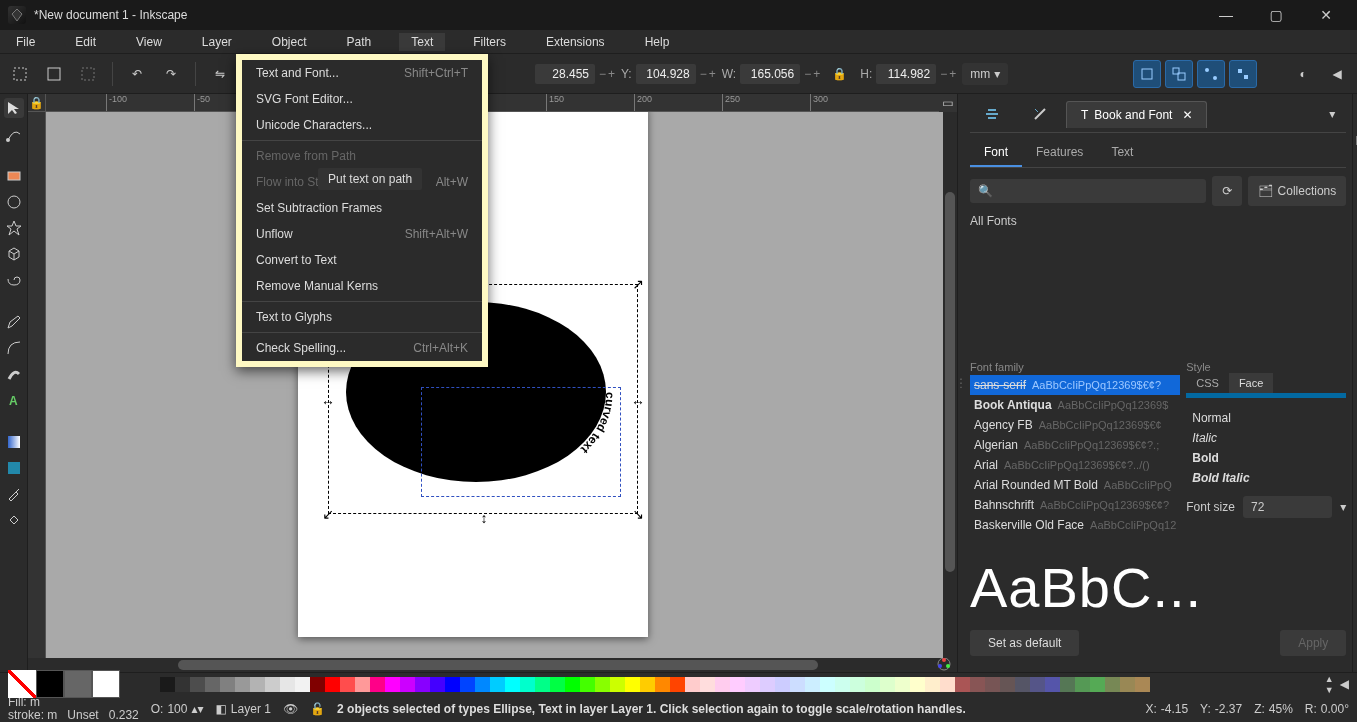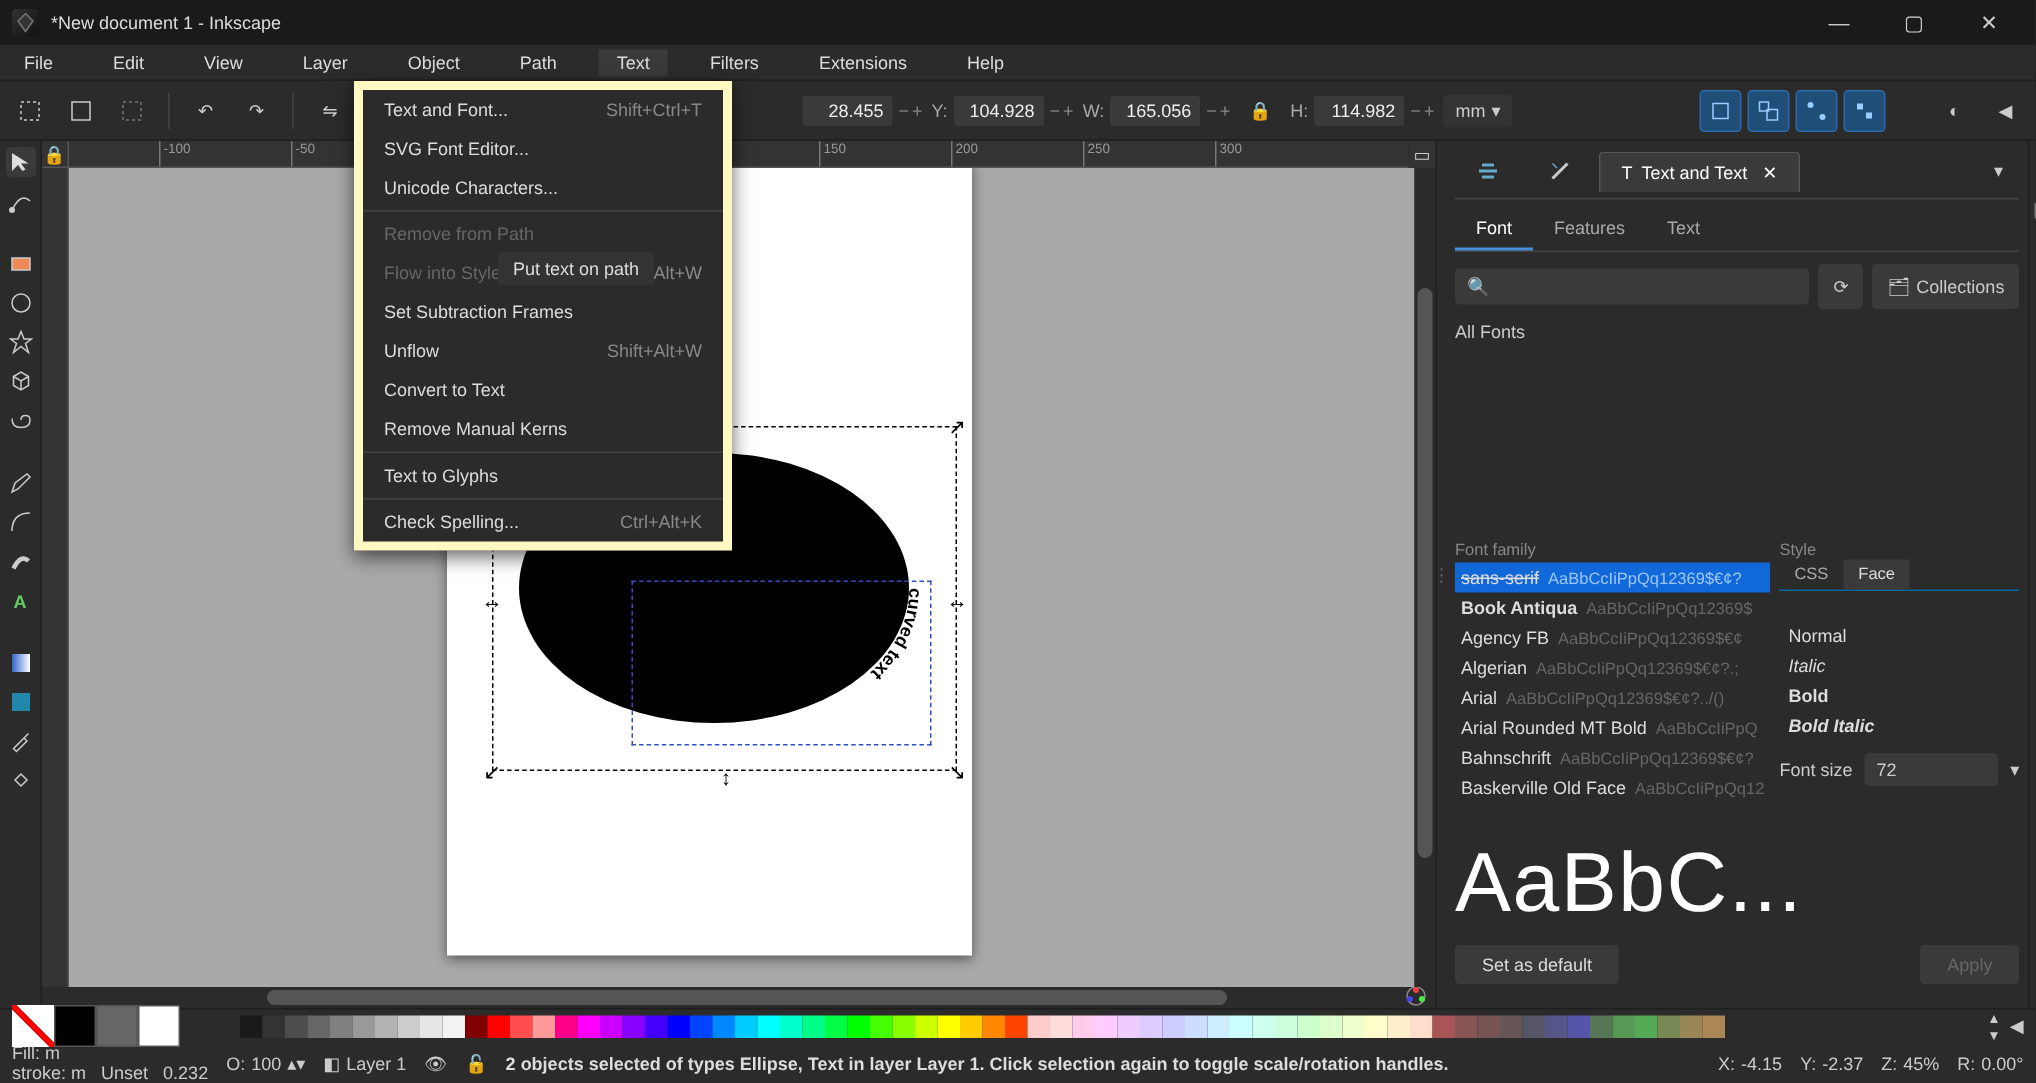--- a/index.html
+++ b/index.html
@@ -59,21 +59,21 @@
 .fontcols { display:flex; gap:6px;}
 .fontlist { flex:1; }
 .fontlist .hdr { color:#888; font-size:11px; margin-bottom:2px;}
 .fontrow { display:flex; align-items:baseline; gap:6px; padding:3px 4px; overflow:hidden; white-space:nowrap;}
 .fontrow.sel { background:#1168d9;}
 .fontrow .fn { color:#ddd; }
 .fontrow .sample { color:#666; font-size:11px;}
 .fontrow.sel .sample { color:#9cc7ff;}
 .stylecol { width:160px;}
 .stylecol .hdr { color:#888; font-size:11px;}
-.styletabs { display:flex; gap:0; border-bottom:1px solid #0369a1; margin-bottom:20px;}
+.styletabs { display:flex; gap:0; border-bottom:5px solid #0369a1; margin-bottom:10px;}
 .styletabs .st { padding:4px 10px; color:#aaa; font-size:11px;}
 .styletabs .st.active { background:#3a3a3a; color:#ddd;}
 .stylelist .srow { padding:3px 6px; color:#ddd;}
 .stylelist .srow.italic { font-style:italic;}
 .stylelist .srow.bold { font-weight:bold;}
 .stylelist .srow.bolditalic { font-weight:bold; font-style:italic;}
 .fsrow { display:flex; align-items:center; gap:8px; margin-top:8px;}
 .fsrow .fsinp { flex:1; background:#3a3a3a; padding:4px 8px; border-radius:3px;}
 .preview { font-size:56px; color:#ffffff; margin-top:20px; letter-spacing:1px;}
 .panelbtns { display:flex; justify-content:space-between; margin-top:auto; padding:10px 0;gap:28px;}
@@ -368,21 +368,21 @@
             </svg>
           </div>
         <div class="ptab">
             <svg width="16" height="16">
               <path d="M3 13 L13 3" stroke="#ccc" stroke-width="2"></path>
               <path d="M3 3 L6 6" stroke="#6ac"></path>
             </svg>
           </div>
         <div class="ptab active">
           <span>T</span>
-          <span>Text and Text</span>
+          <span>Book and Font</span>
           <span style="margin-left:4px;">✕</span>
         </div>
         <div style="margin-left:auto" class="tbtn">▾</div>
       </div>
       <div class="subtabs" id="subtabs">
           <div class="stab active">Font</div>
           <div class="stab">Features</div>
           <div class="stab">Text</div>
         </div>
       <div class="searchrow">
@@ -553,21 +553,21 @@
     <div class="dsep"></div>
     <div class="ditem">
       <span>Text to Glyphs</span>
     </div>
     <div class="dsep"></div>
     <div class="ditem">
       <span>Check Spelling...</span>
       <span style="color: rgb(136, 136, 136);">Ctrl+Alt+K</span>
     </div>
   </div>
-<div class="tooltip" style="left:332px; top:168px;text-align:center;">Put text on path</div>
+<div class="tooltip" style="left:318px; top:168px;text-align:center;">Put text on path</div>
 
 <div class="bottom">
   <div class="palette">
     <div class="noswatch"></div>
     <div class="bigswatch" style="background:#000"></div>
     <div class="bigswatch" style="background:#666"></div>
     <div class="bigswatch" style="background:#fff"></div>
     <div style="width:40px"></div>
     <div id="palette" style="display:flex;">
         <div class="swatch" style="background: rgb(26, 26, 26);"></div>

